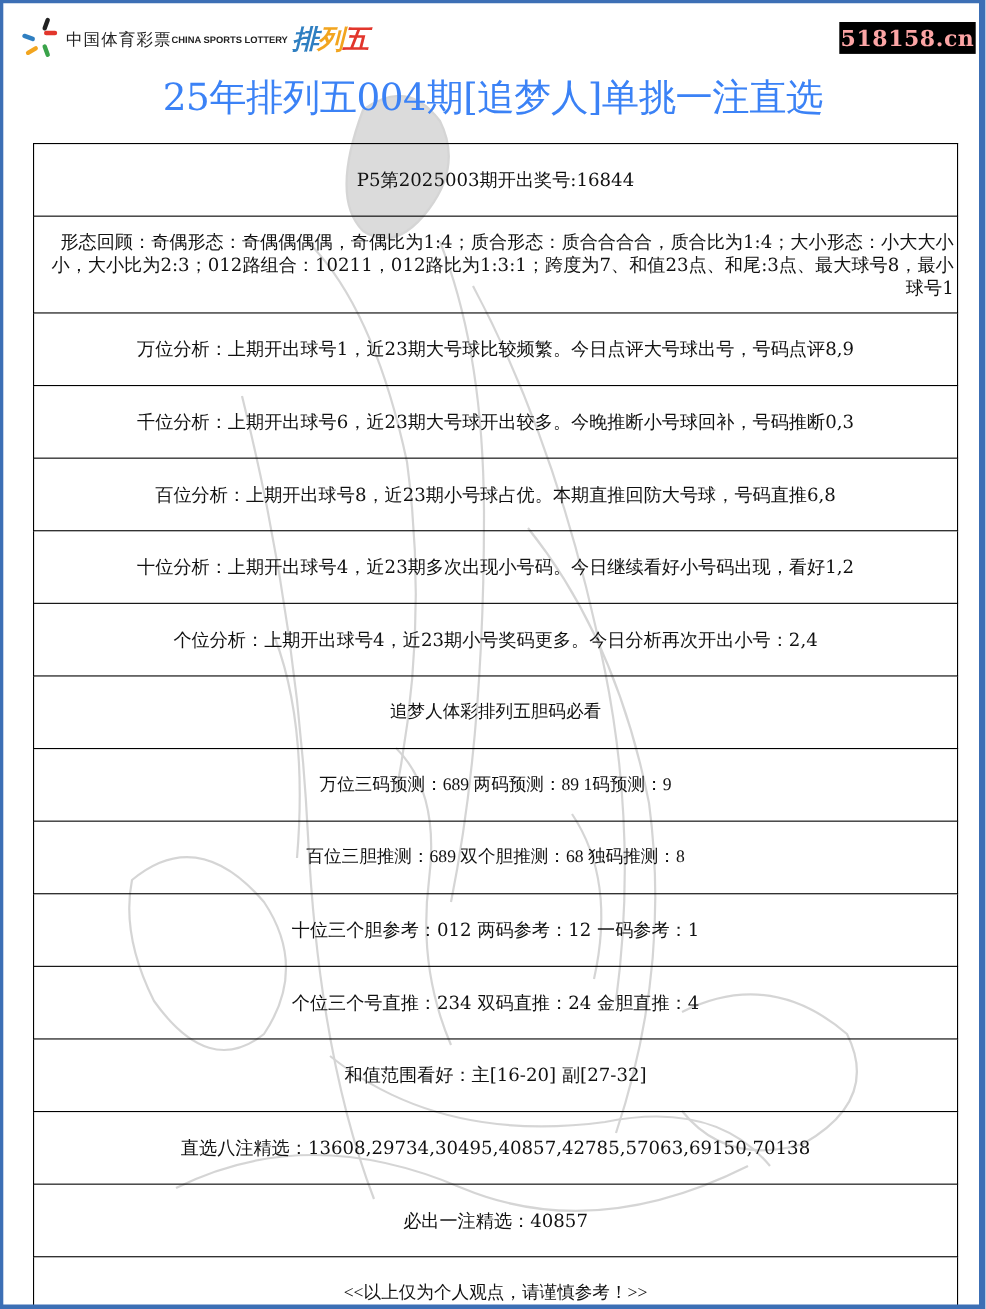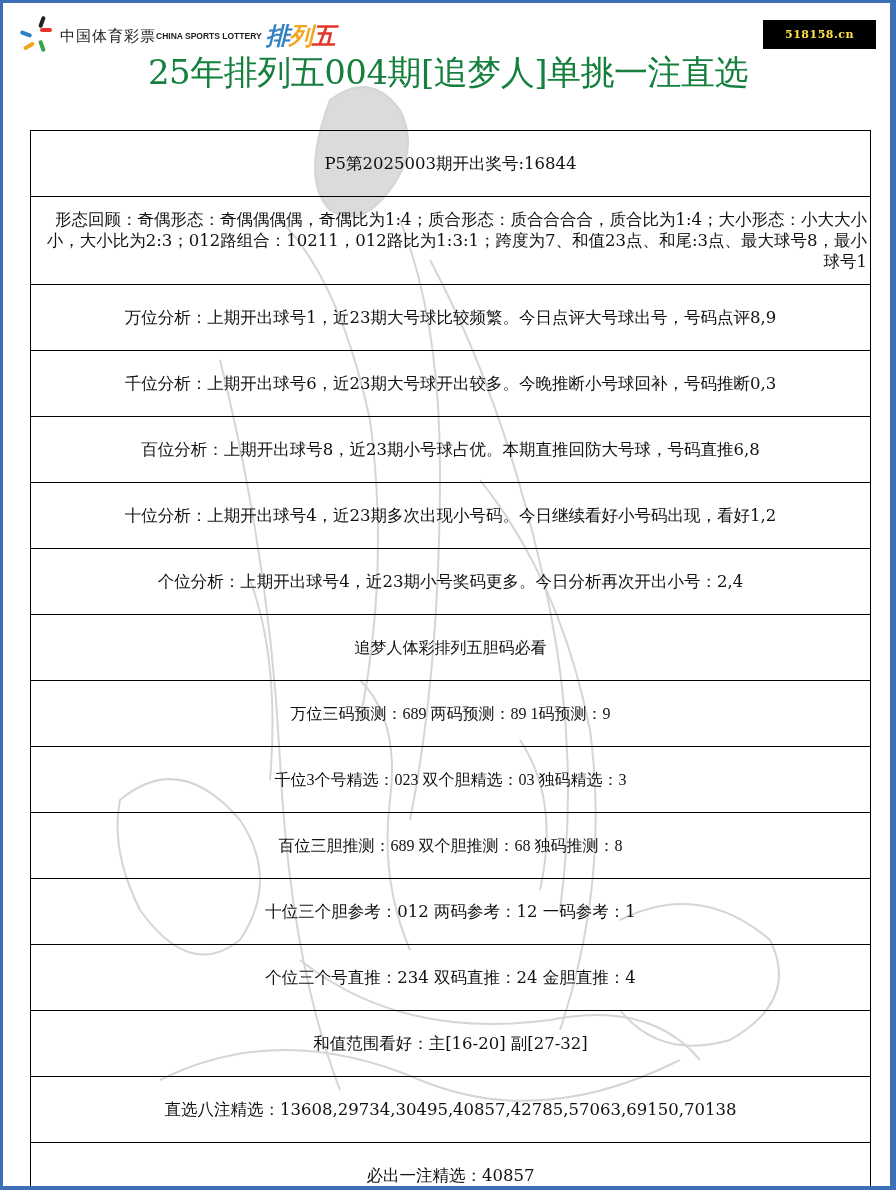--- a/index.html
+++ b/index.html
@@ -29,29 +29,29 @@
     .logo-cn { font-family: "DejaVu Sans", sans-serif; font-size: 15px; color: #222; letter-spacing: 1px; }
     .logo-en { font-family: "Liberation Sans", sans-serif; font-size: 8.5px; font-weight: bold; color: #222; margin-top: 3px; }
     .logo-game {
       font-family: "DejaVu Sans", sans-serif; font-weight: bold; font-style: italic;
       font-size: 24px; margin-left: 4px; letter-spacing: -1px;
     }
     .logo-game .c1 { color: #2f7fc1; }
     .logo-game .c2 { color: #f2a51f; }
     .logo-game .c3 { color: #e2362c; }
     .site-badge {
-      position: absolute; left: 763px; top: 20px; width: 113px; height: 29px;
-      background: #000; color: #fde047;
-      font-family: "DejaVu Serif", serif; font-size: 11px; font-weight: bold;
+      position: absolute; left: 763px; top: 20px; width: 124px; height: 29px;
+      background: #000; color: #fca5a5;
+      font-family: "DejaVu Serif", serif; font-size: 20px; font-weight: bold;
       display: flex; align-items: center; justify-content: center; letter-spacing: 0.5px;
     }
     .page-title {
-      position: absolute; left: 0; top: 50px; width: 896px; text-align: center;
+      position: absolute; left: 0; top: 66px; width: 896px; text-align: center;
       font-family: "DejaVu Serif", "Liberation Serif", serif;
-      font-size: 34px; color: #15803d; letter-spacing: -0.5px;
+      font-size: 34px; color: #3b82f6; letter-spacing: -0.5px;
     }
     .content-table {
       position: absolute; left: 30px; top: 130px; width: 841px;
       border-collapse: collapse; z-index: 2;
     }
     .content-table td {
       border: 1px solid #000; background: transparent;
       font-size: 16.5px; color: #111; text-align: center;
       height: 57px; padding: 4px 4px; line-height: 20px;
     }
@@ -129,23 +129,20 @@
     <tr>
         <td>个位分析：上期开出球号4，近23期小号奖码更多。今日分析再次开出小号：2,4</td>
       </tr>
     <tr>
         <td class="sans">追梦人体彩排列五胆码必看</td>
       </tr>
     <tr>
         <td class="sans">万位三码预测：689 两码预测：89 1码预测：9</td>
       </tr>
     <tr>
-        <td class="sans">千位3个号精选：023 双个胆精选：03 独码精选：3</td>
-      </tr>
-    <tr>
         <td class="sans">百位三胆推测：689 双个胆推测：68 独码推测：8</td>
       </tr>
     <tr>
         <td>十位三个胆参考：012 两码参考：12 一码参考：1</td>
       </tr>
     <tr>
         <td>个位三个号直推：234 双码直推：24 金胆直推：4</td>
       </tr>
     <tr>
         <td>和值范围看好：主[16-20] 副[27-32]</td>

